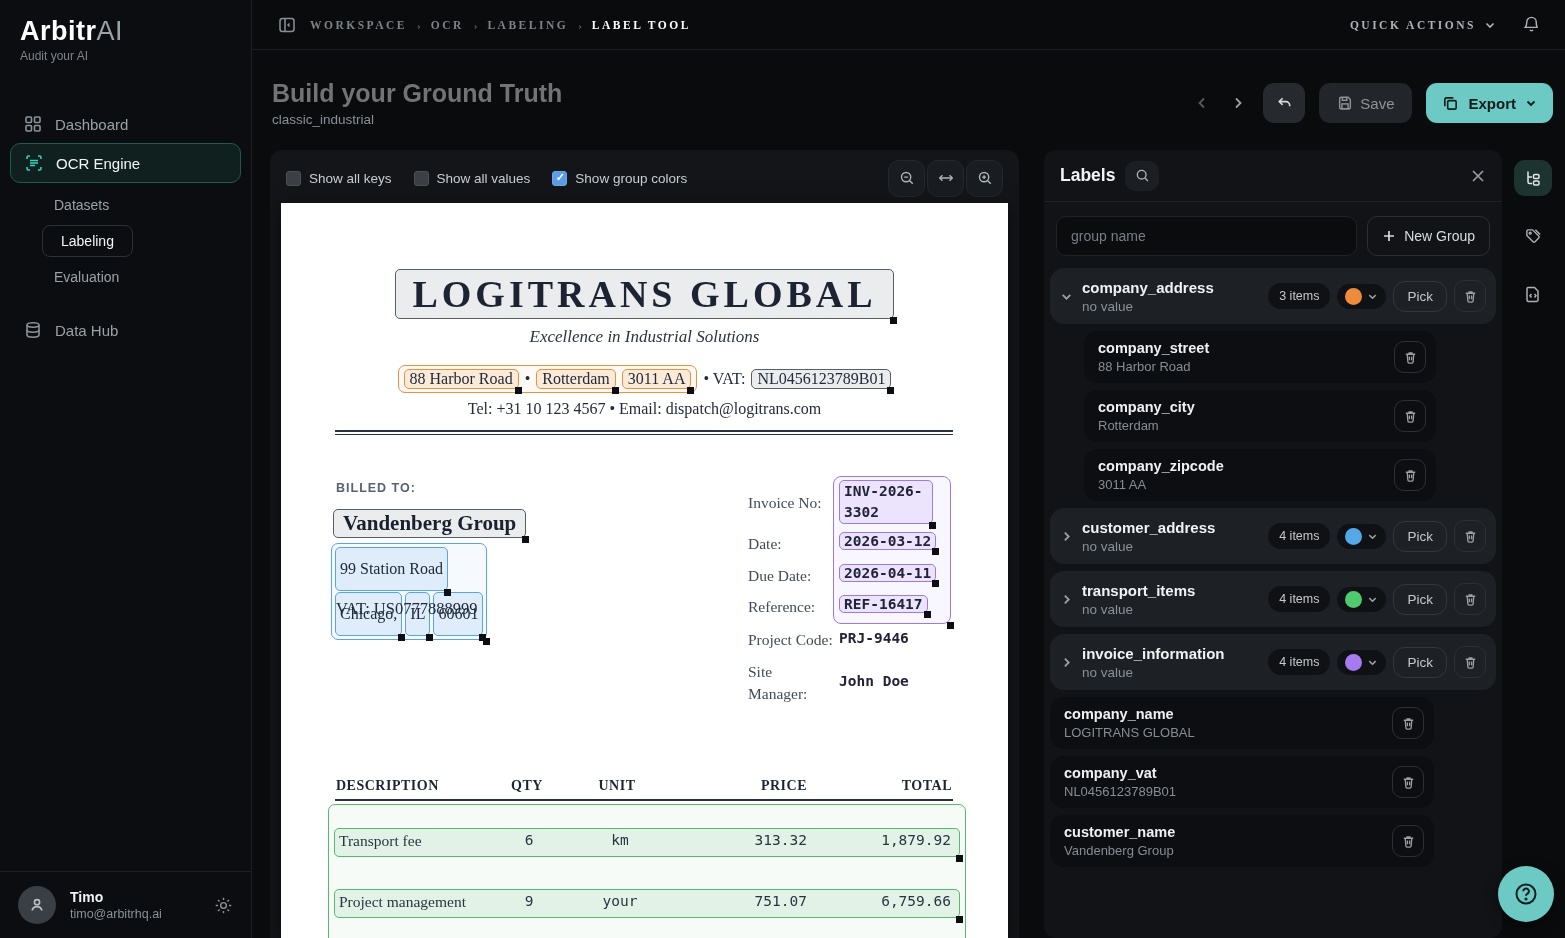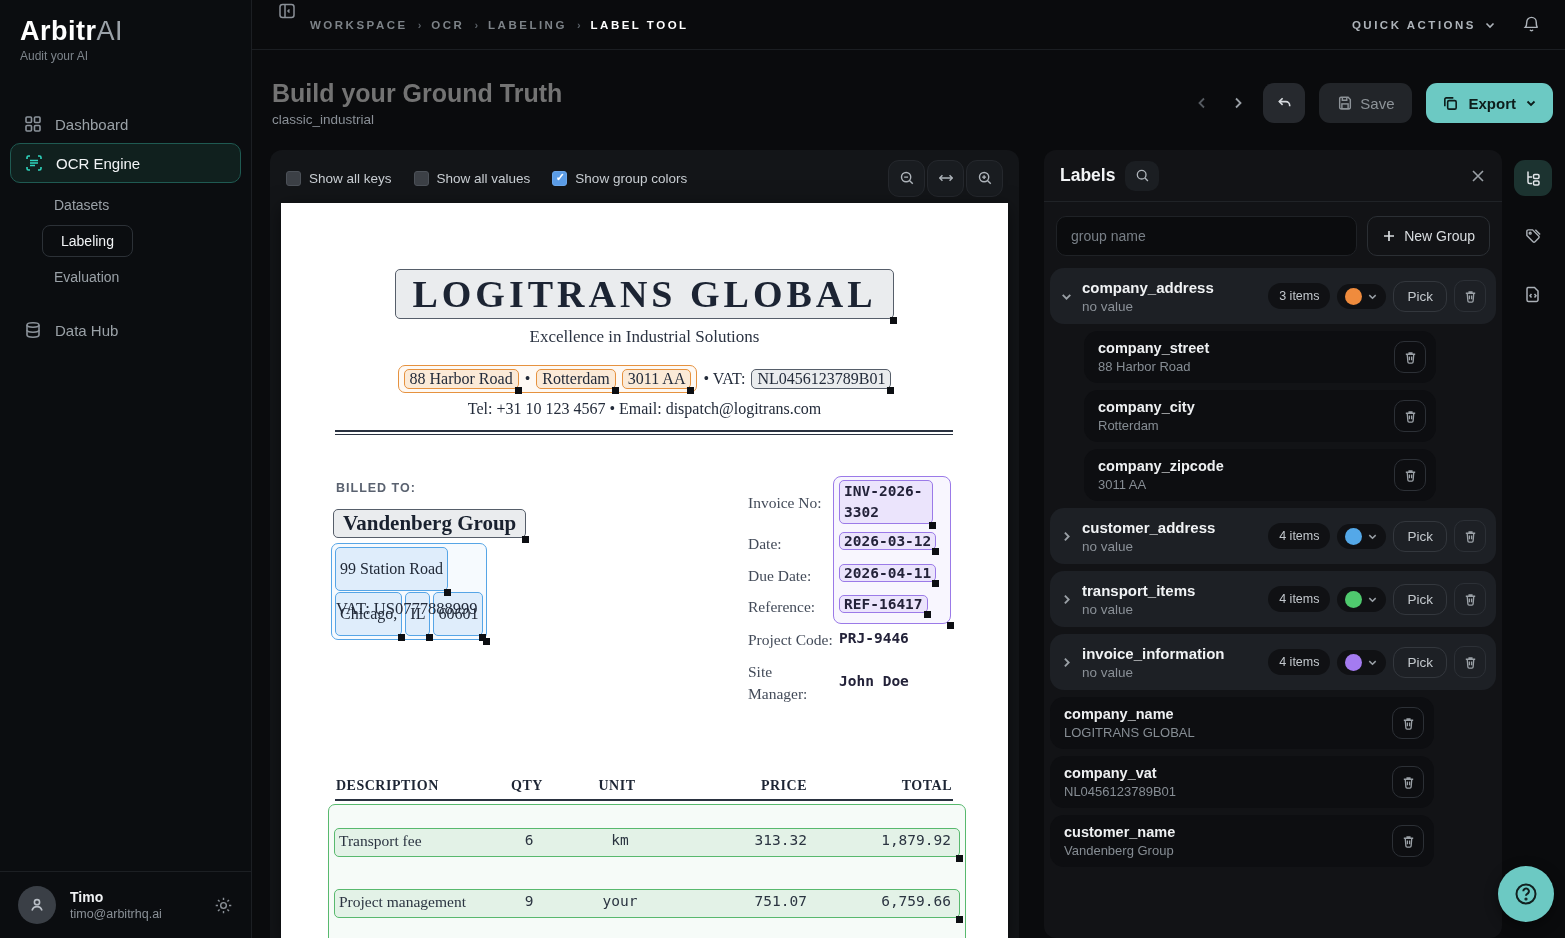--- a/index.html
+++ b/index.html
@@ -30,21 +30,21 @@
     padding:14px 18px; display:flex; align-items:center; gap:14px; }
   .avatar { width:38px; height:38px; border-radius:50%; background:#3a3f46; color:#b9bfc6;
     display:flex; align-items:center; justify-content:center; }
   .user-meta { flex:1; }
   .user-name { font-size:14px; font-weight:bold; color:#f0f2f4; }
   .user-email { font-size:12.5px; color:#8a9097; margin-top:2px; }
   .gear-btn { color:#8a9097; cursor:pointer; }
 
   
   .topbar { position:absolute; left:252px; top:0; right:0; height:50px;
-    border-bottom:1px solid #1b1e22; display:flex; padding:0 24px; }
+    border-bottom:1px solid #1b1e22; display:flex; align-items:center; padding:0 24px;font-family:Liberation Serif, serif; }
   .panel-btn { width:22px; height:22px; border-radius:5px; color:#8a9097; display:flex;
     align-items:center; justify-content:center; cursor:pointer; }
   .crumbs { display:flex; align-items:center; gap:10px; margin-left:12px;
     font-size:11.5px; letter-spacing:2.5px; color:#7d8388; font-weight:bold; }
   .crumb-sep { color:#5a6066; font-size:11px; letter-spacing:0; }
   .crumb.last { color:#ffffff; }
   .topbar-right { margin-left:auto; display:flex; align-items:center; gap:26px; }
   .quick-actions { display:flex; align-items:center; gap:8px; font-size:11.5px;
     letter-spacing:2.5px; font-weight:bold; color:#aeb4ba; cursor:pointer; }
   .bell { color:#aeb4ba; cursor:pointer; }
@@ -91,21 +91,21 @@
   .hl-blue    { border:1.5px solid #56a5e6; background:rgba(95,170,235,.15); }
   .grp-blue   { border:1.5px solid #56a5e6; background:rgba(95,170,235,.06); border-radius:7px; }
   .hl-purple  { border:1.5px solid #9b7ae8; background:rgba(160,130,240,.15); }
   .grp-purple { border:1.5px solid #9b7ae8; background:rgba(160,130,240,.07); border-radius:8px; }
   .hl-green   { border:1.5px solid #58b96e; background:rgba(110,190,130,.14);padding-left:41px; }
   .grp-green  { border:1.5px solid #58b96e; background:rgba(110,190,130,.06); border-radius:7px; }
 
   .doc-head { text-align:center; }
   .doc-title-box { display:inline-block; margin-top:66px; padding:2px 16px; }
   .doc-title { font-size:38px; font-weight:bold; letter-spacing:4px; color:#1c2433; }
-  .doc-tagline { font-size:17px; color:#2b3342; margin-top:8px; }
+  .doc-tagline { font-style:italic; font-size:17px; color:#2b3342; margin-top:8px; }
   .addr-line { display:flex; align-items:center; justify-content:center; gap:6px; margin-top:18px;
     font-size:16px; color:#232b3a; }
   .addr-grp { display:inline-flex; align-items:center; gap:6px; padding:3px 5px; }
   .addr-box { padding:0 5px; }
   .contact-line { text-align:center; font-size:16px; color:#232b3a; margin-top:7px; }
   .doc-rule { position:absolute; left:54px; right:55px; top:227px; height:5px;
     border-top:2.5px solid #2a3240; border-bottom:1px solid #2a3240; }
 
   .billed-label { position:absolute; left:55px; top:278px; font-family:"Liberation Sans", sans-serif;
     font-size:12.5px; font-weight:bold; letter-spacing:1px; color:#5a6270; }

